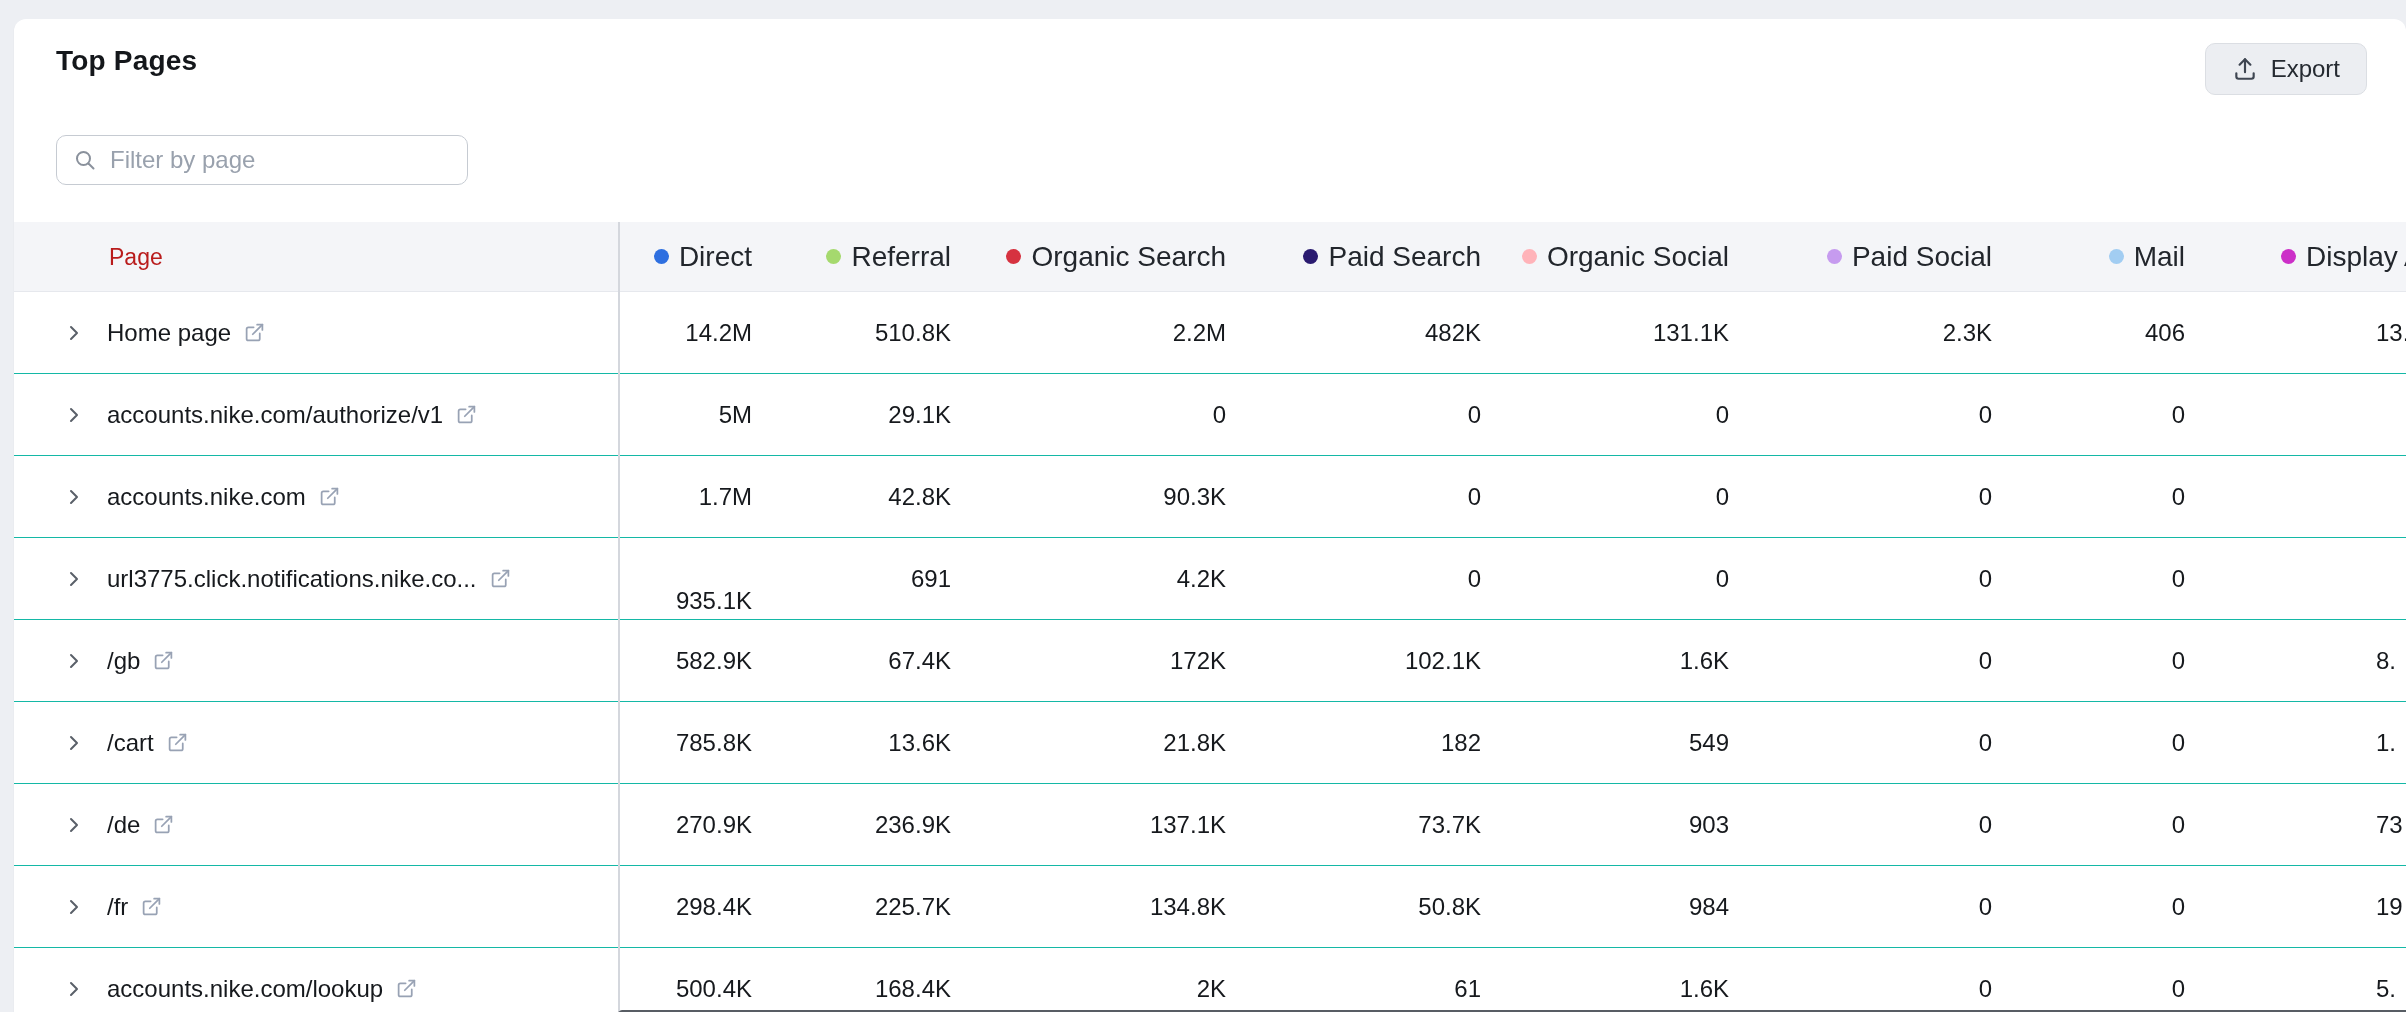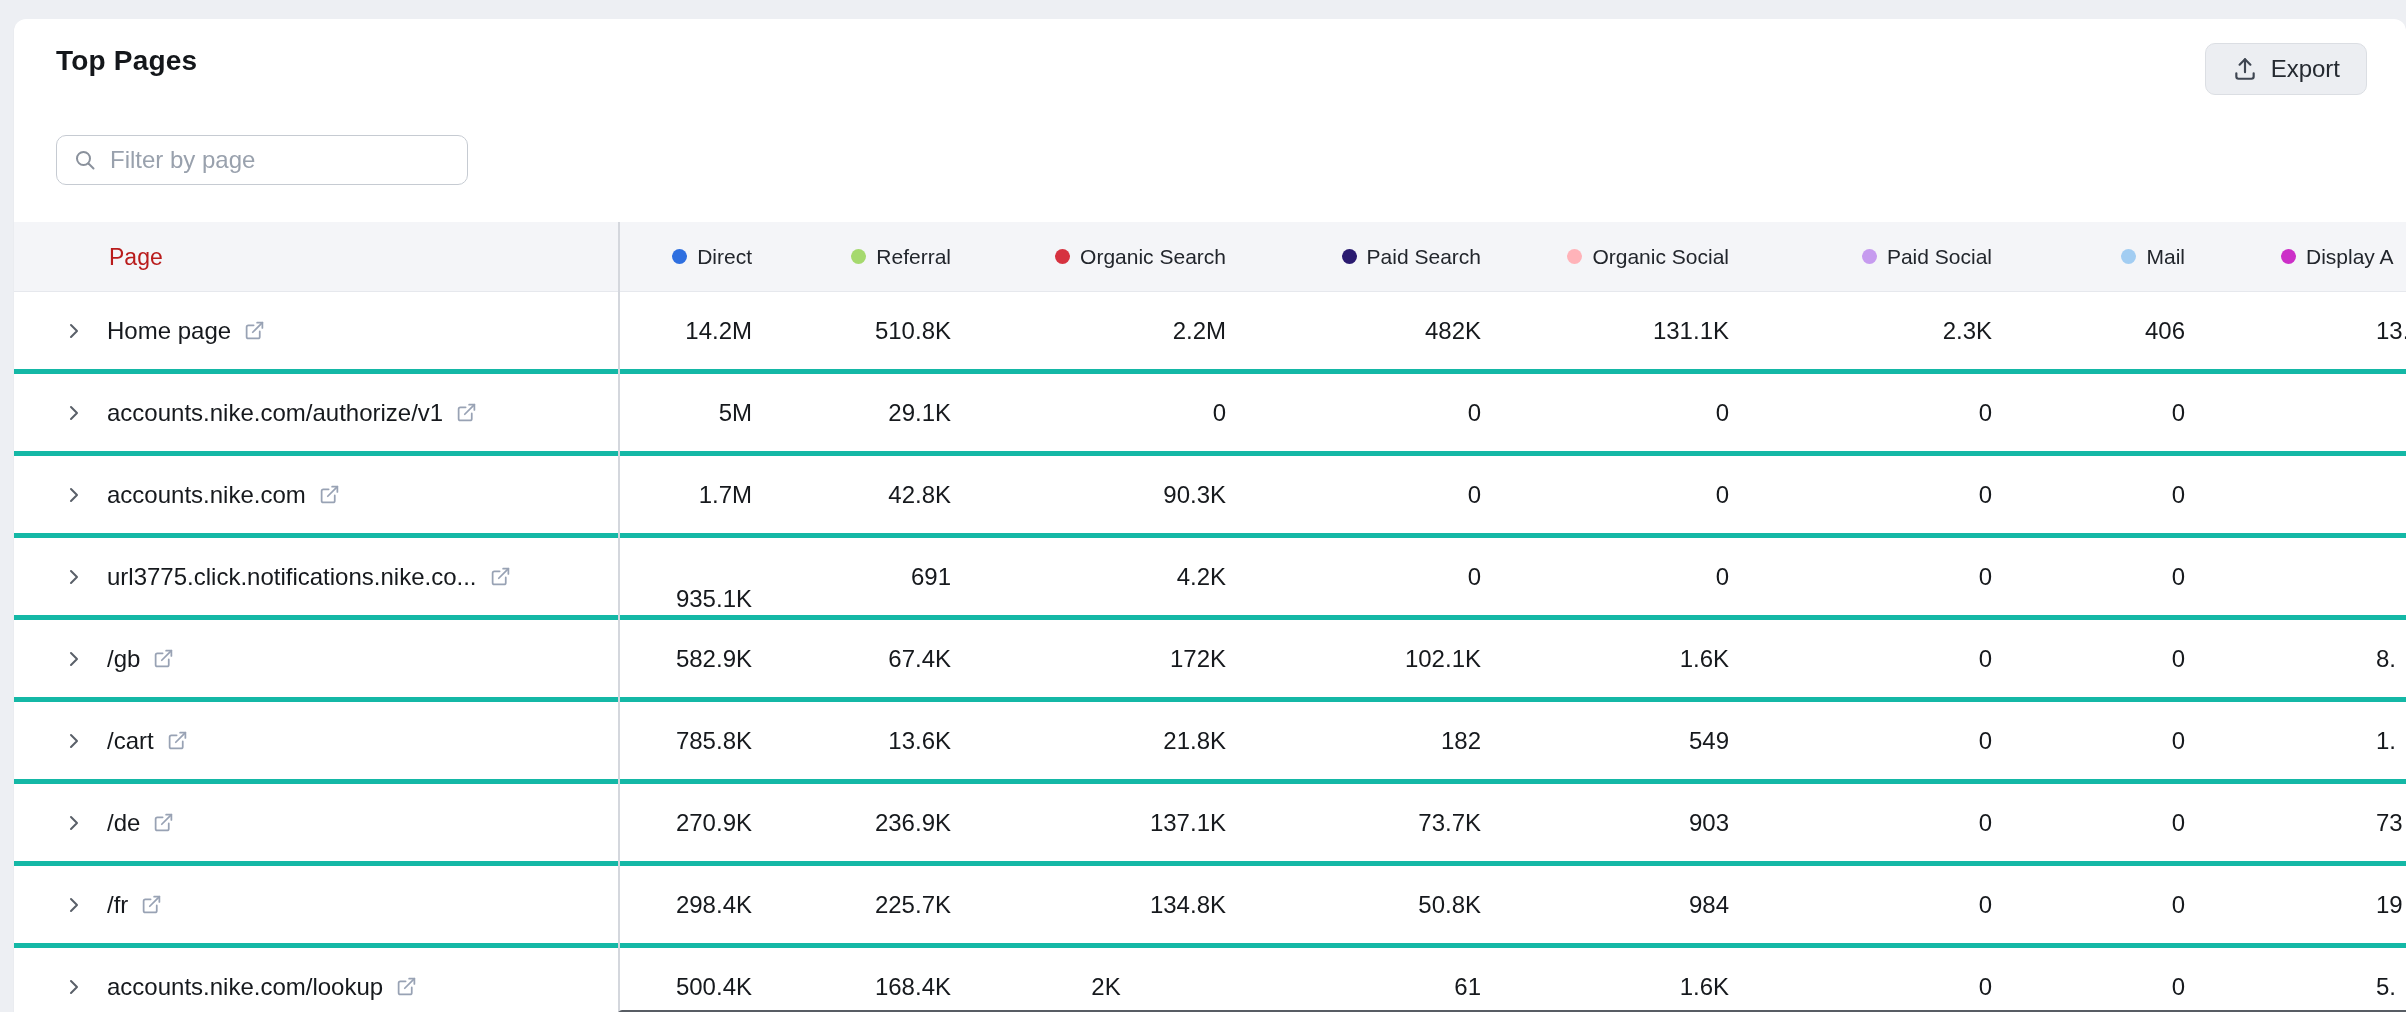--- a/index.html
+++ b/index.html
@@ -51,27 +51,27 @@
     background: #f4f5f8;
     border-bottom: 1px solid #e6e8ed;
   }
   .page-col-label {
     position: absolute; left: 95px; top: 50%; transform: translateY(-50%);
     font-size: 23px; color: #b91c1c;
   }
   .col-head {
     position: absolute; top: 0; height: 100%; width: 250px;
     display: flex; align-items: center; justify-content: flex-end; gap: 10px;
-    font-size: 21px; color: #22262c; white-space: nowrap; cursor: pointer;
+    font-size: 28px; color: #22262c; white-space: nowrap; cursor: pointer;
   }
   .col-head.display-col { justify-content: flex-start; }
   .dot { width: 15px; height: 15px; border-radius: 50%; flex: 0 0 auto; }
   .row {
     position: relative; height: 82px;
-    border-bottom: 5px solid #14b8a6;
+    border-bottom: 1px solid #14b8a6;
     background: #fff;
   }
   .chevron {
     position: absolute; left: 48px; top: 50%; transform: translateY(-50%);
     width: 24px; height: 24px; cursor: pointer; color: #5a6069;
   }
   .name-wrap {
     position: absolute; left: 93px; top: 0; height: 100%;
     display: flex; align-items: center; gap: 13px; white-space: nowrap;
   }
@@ -347,21 +347,21 @@
             <span class="ext-link">
               <svg width="21" height="21" viewBox="0 0 24 24" fill="none" stroke="currentColor" stroke-width="2" stroke-linecap="round" stroke-linejoin="round">
                 <path d="M18 13v6a2 2 0 0 1-2 2H5a2 2 0 0 1-2-2V8a2 2 0 0 1 2-2h6"></path>
                 <polyline points="15 3 21 3 21 9"></polyline>
                 <line x1="10" y1="14" x2="21" y2="3"></line>
               </svg>
             </span>
           </div>
           <span class="cell" style="left: 498px;">500.4K</span>
           <span class="cell" style="left: 697px;">168.4K</span>
-          <span class="cell" style="left: 972px; text-align: center;">2K</span>
+          <span class="cell" style="left: 972px;">2K</span>
           <span class="cell" style="left: 1227px;">61</span>
           <span class="cell" style="left: 1475px;">1.6K</span>
           <span class="cell" style="left: 1738px;">0</span>
           <span class="cell" style="left: 1931px;">0</span>
           <span class="cell display-cell" style="left: 2362px;">5.</span>
         </div>
       </div>
     <div class="v-divider"></div>
     <div class="h-scrollbar"></div>
   </div>

